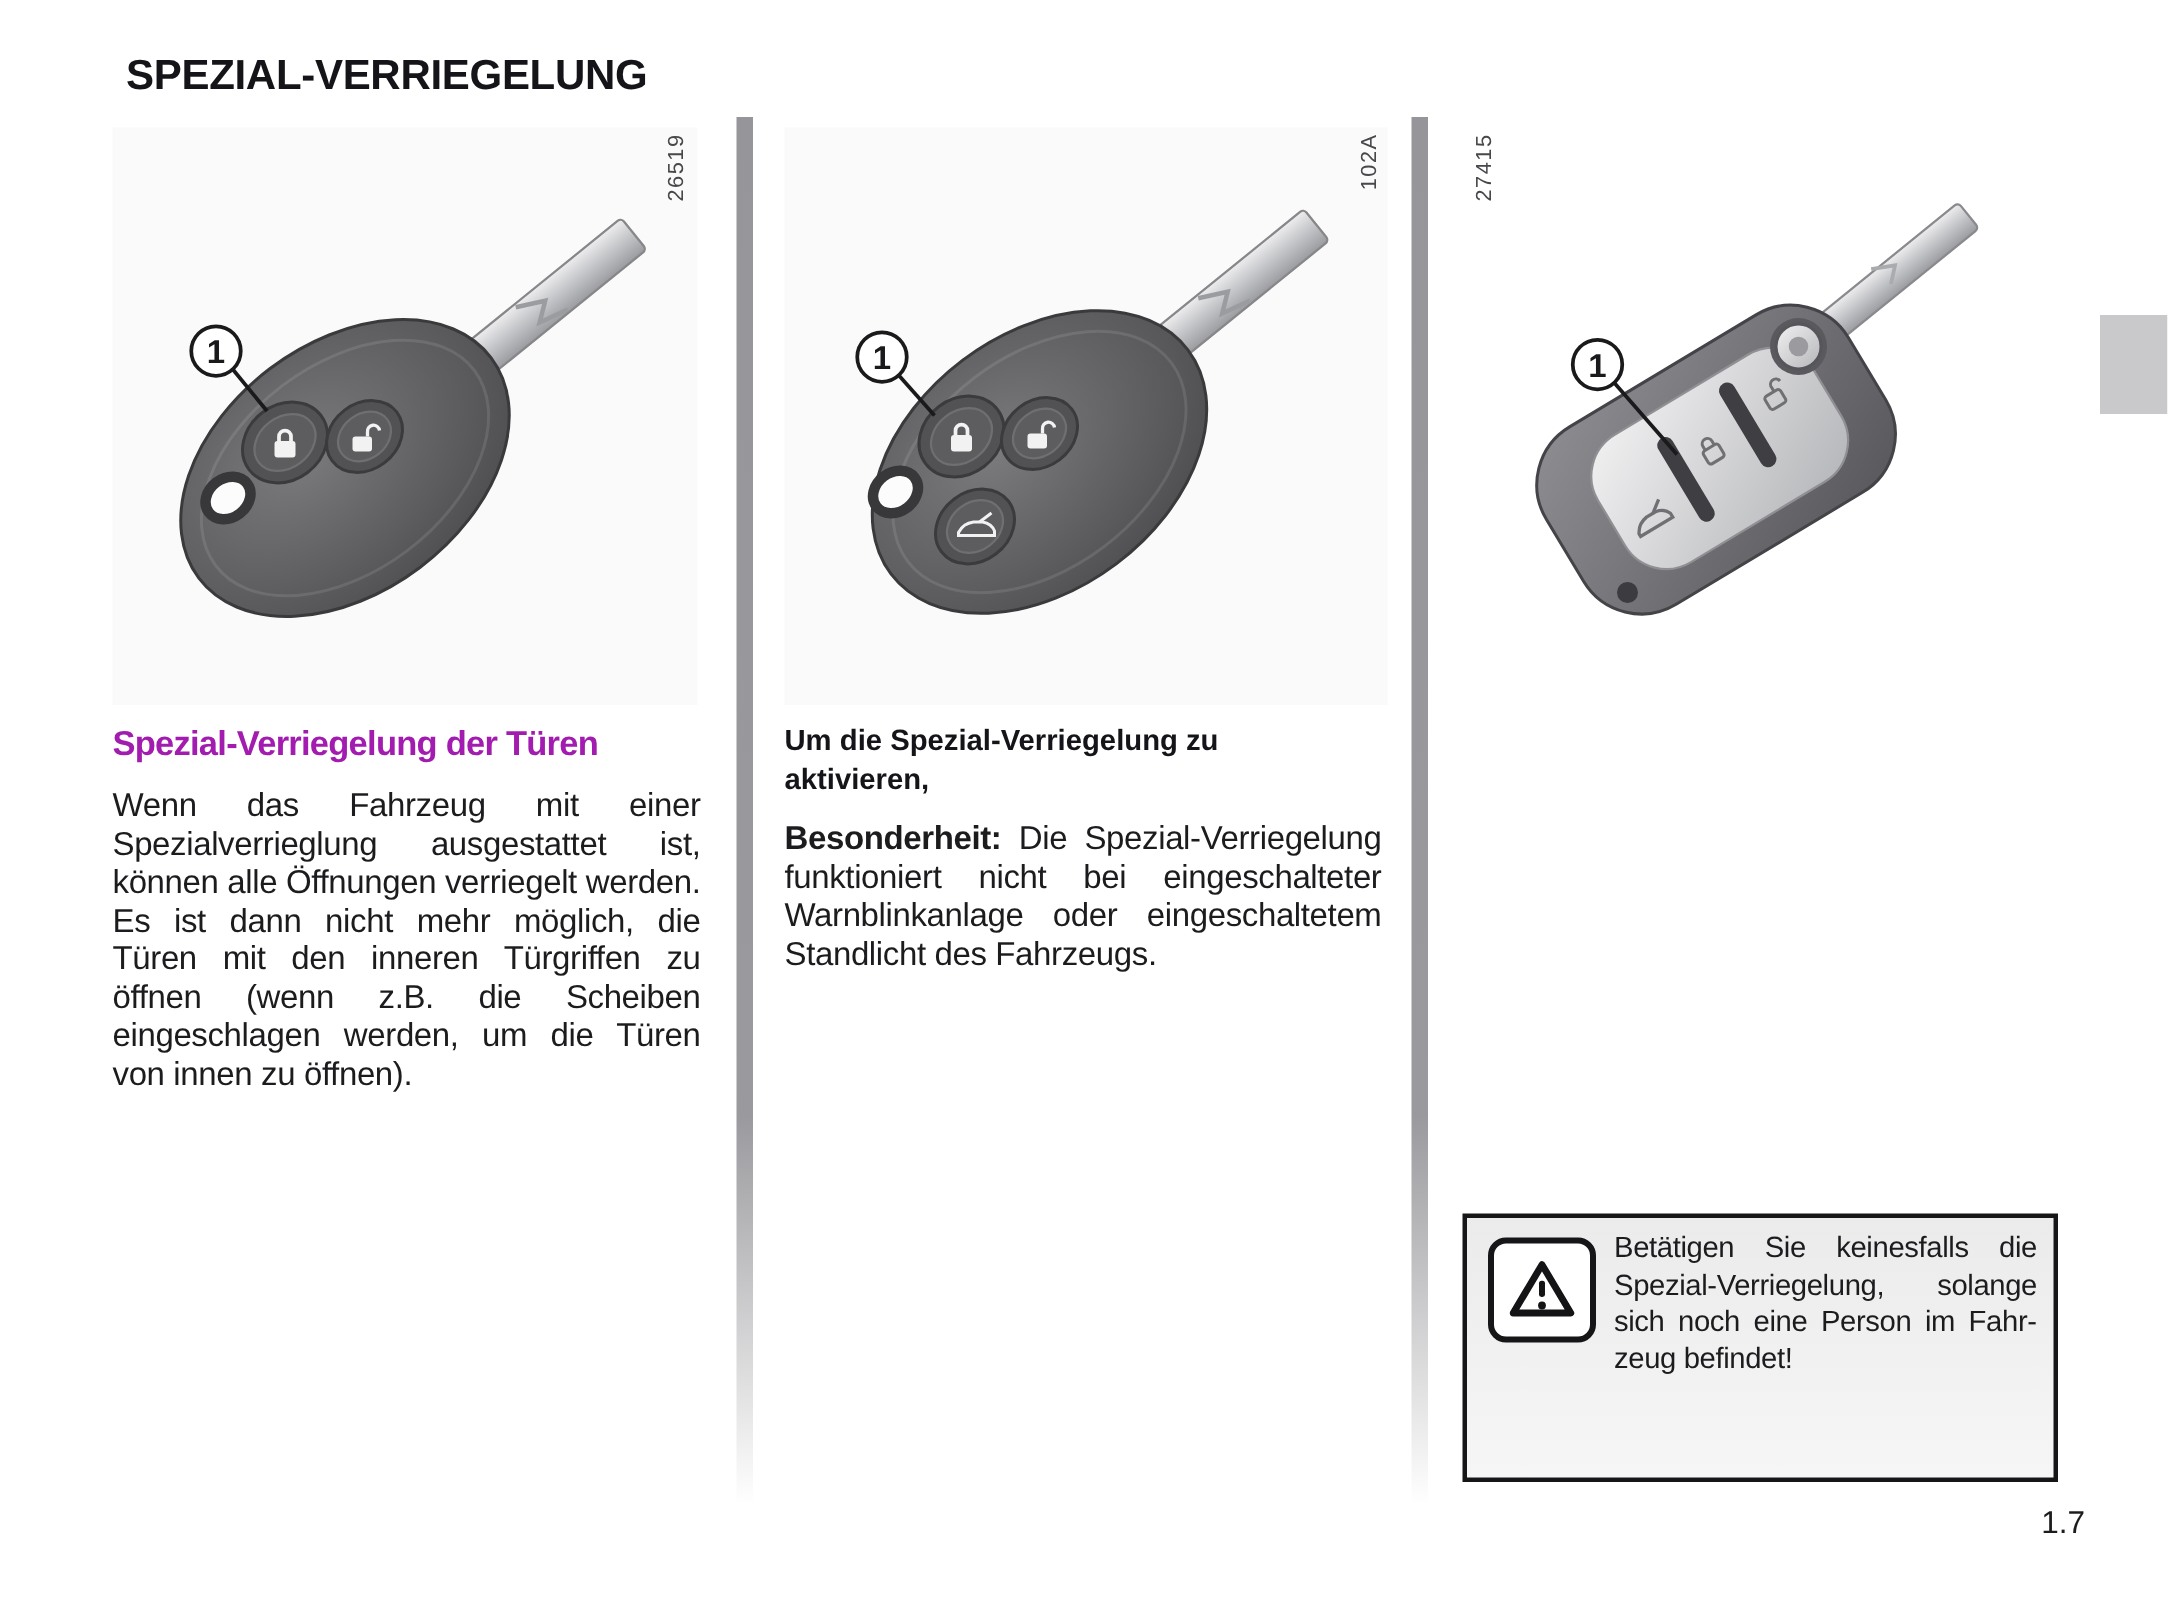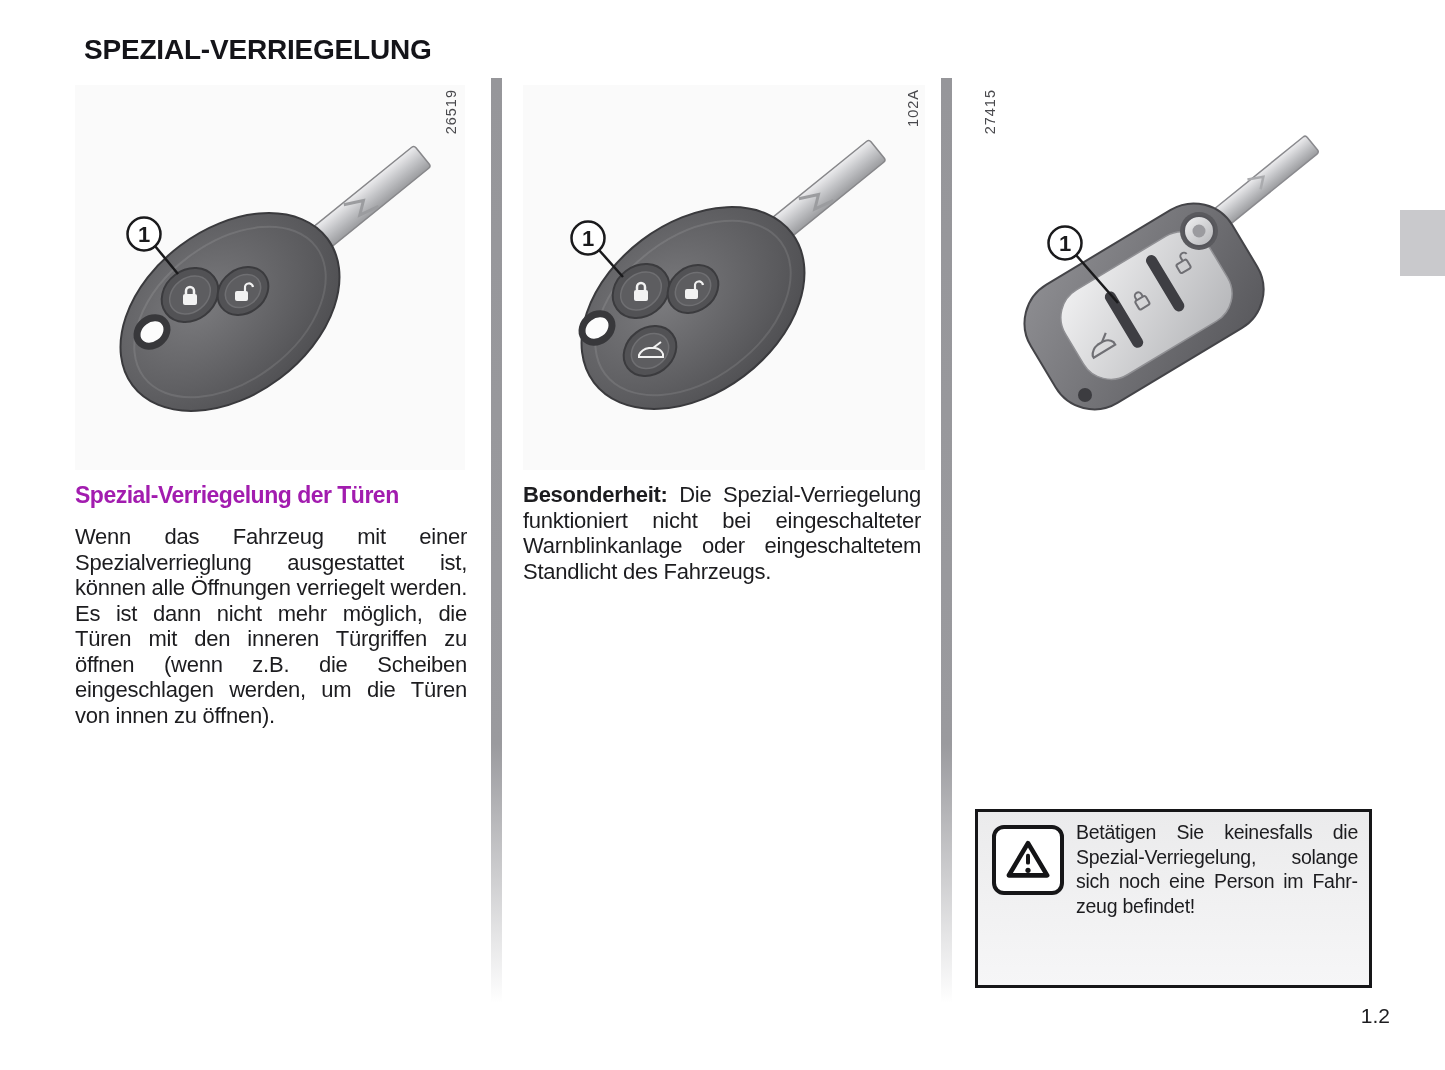--- a/index.html
+++ b/index.html
@@ -227,29 +227,30 @@
     </svg>
     <figcaption class="fig-ref">27415</figcaption>
   </figure>
 
   <section class="col col-left">
     <h2>Spezial-Verriegelung der Türen</h2>
     <p>Wenn das Fahrzeug mit einer Spezialver­rieglung ausgestattet ist, können alle Öff­nungen verriegelt werden. Es ist dann nicht mehr möglich, die Türen mit den inneren Türgriffen zu öffnen (wenn z.B. die Scheiben eingeschlagen werden, um die Türen von innen zu öffnen).</p>
   </section>
 
   <section class="col col-mid">
+    <h3>Um die Spezial-Verriegelung zu aktivieren,</h3>
     <p><strong>Besonderheit:</strong><span> Die Spezial-Verriegelung funktioniert nicht bei eingeschalteter Warn­blinkanlage oder eingeschaltetem Standlicht des Fahrzeugs.</span></p>
   </section>
 
   <aside class="warning-box">
     <div class="warning-icon">
       <svg width="46" height="44" viewBox="0 0 60 56" aria-hidden="true">
         <path d="M30 6 L55 48 L5 48 Z" fill="none" stroke="#141416" stroke-width="6" stroke-linejoin="round"></path>
         <rect x="27.4" y="20" width="5.2" height="14" rx="2.2" fill="#141416"></rect>
         <circle cx="30" cy="41.5" r="3.4" fill="#141416"></circle>
       </svg>
     </div>
     <p class="warning-text">Betätigen Sie keinesfalls die Spezial-Verriegelung, solange sich noch eine Person im Fahr­zeug befindet!</p>
   </aside>
 
-  <div class="page-number">1.2</div>
+  <div class="page-number">1.7</div>
 
 </main>
 
 </body></html>

